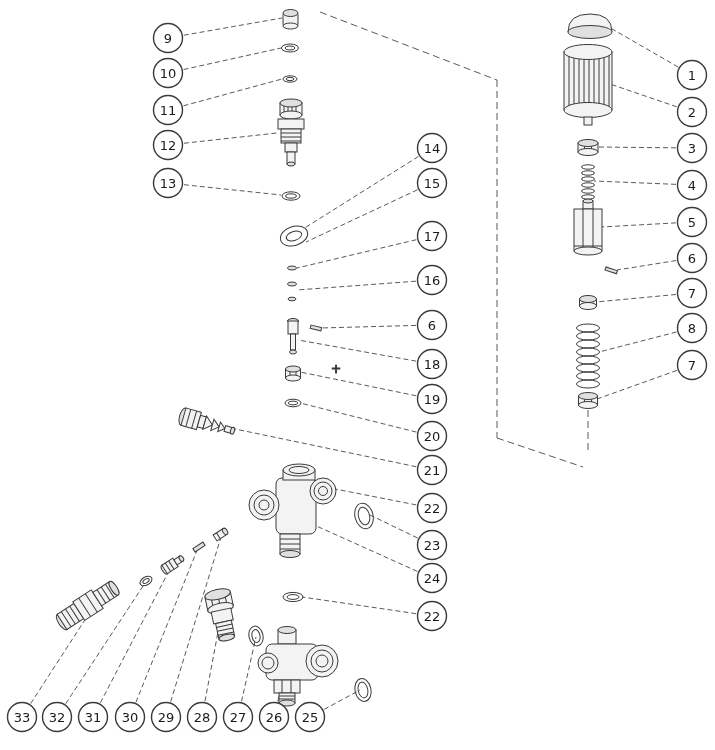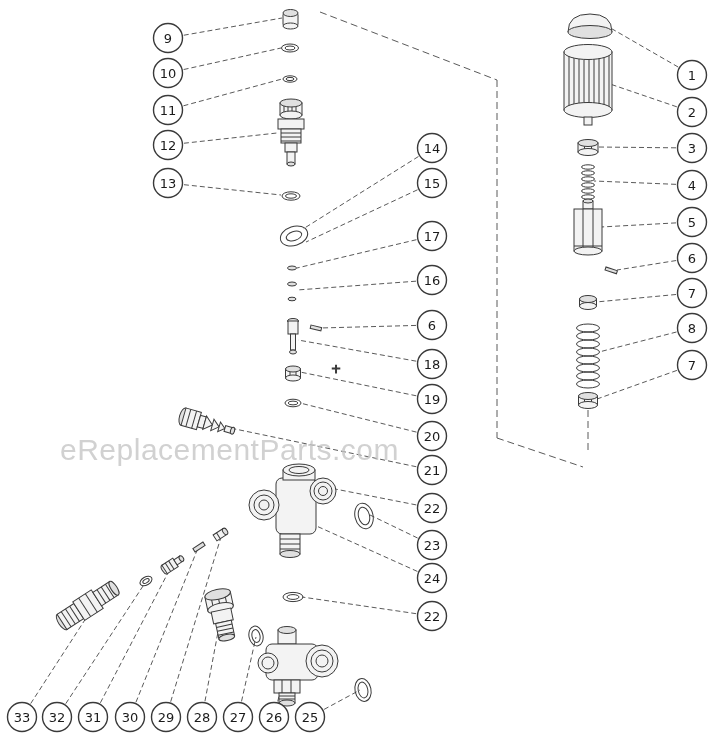--- a/index.html
+++ b/index.html
@@ -482,14 +482,13 @@
           <circle cx="274" cy="717" r="14.5" class="balloon"></circle>
           <text x="274" y="721.5" class="balloon-label">26</text>
         </g>
         <g>
           <circle cx="310" cy="717" r="14.5" class="balloon"></circle>
           <text x="310" y="721.5" class="balloon-label">25</text>
         </g>
       </g>
   </svg>
 
-  <div class="watermark">eReplacementParts.com</div>
 </div>
 
 </body></html>

